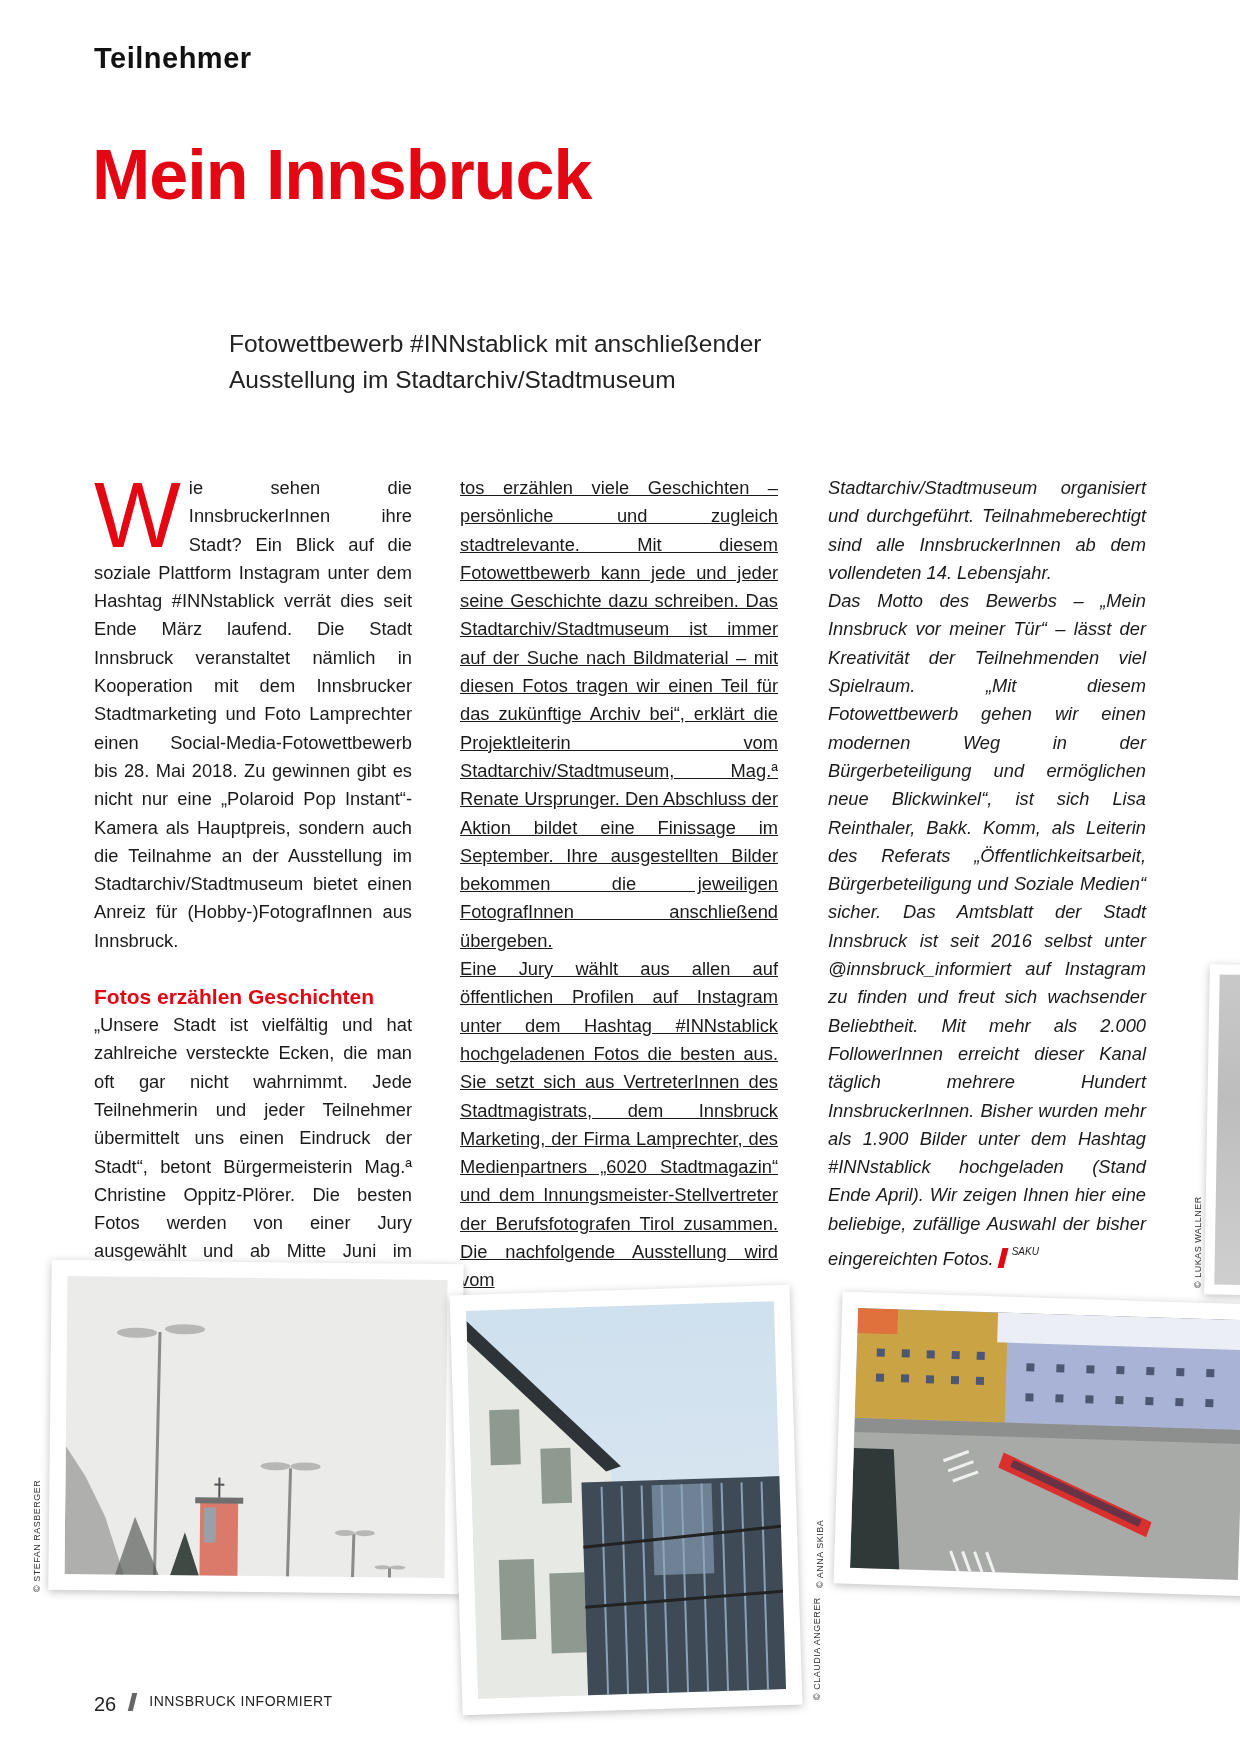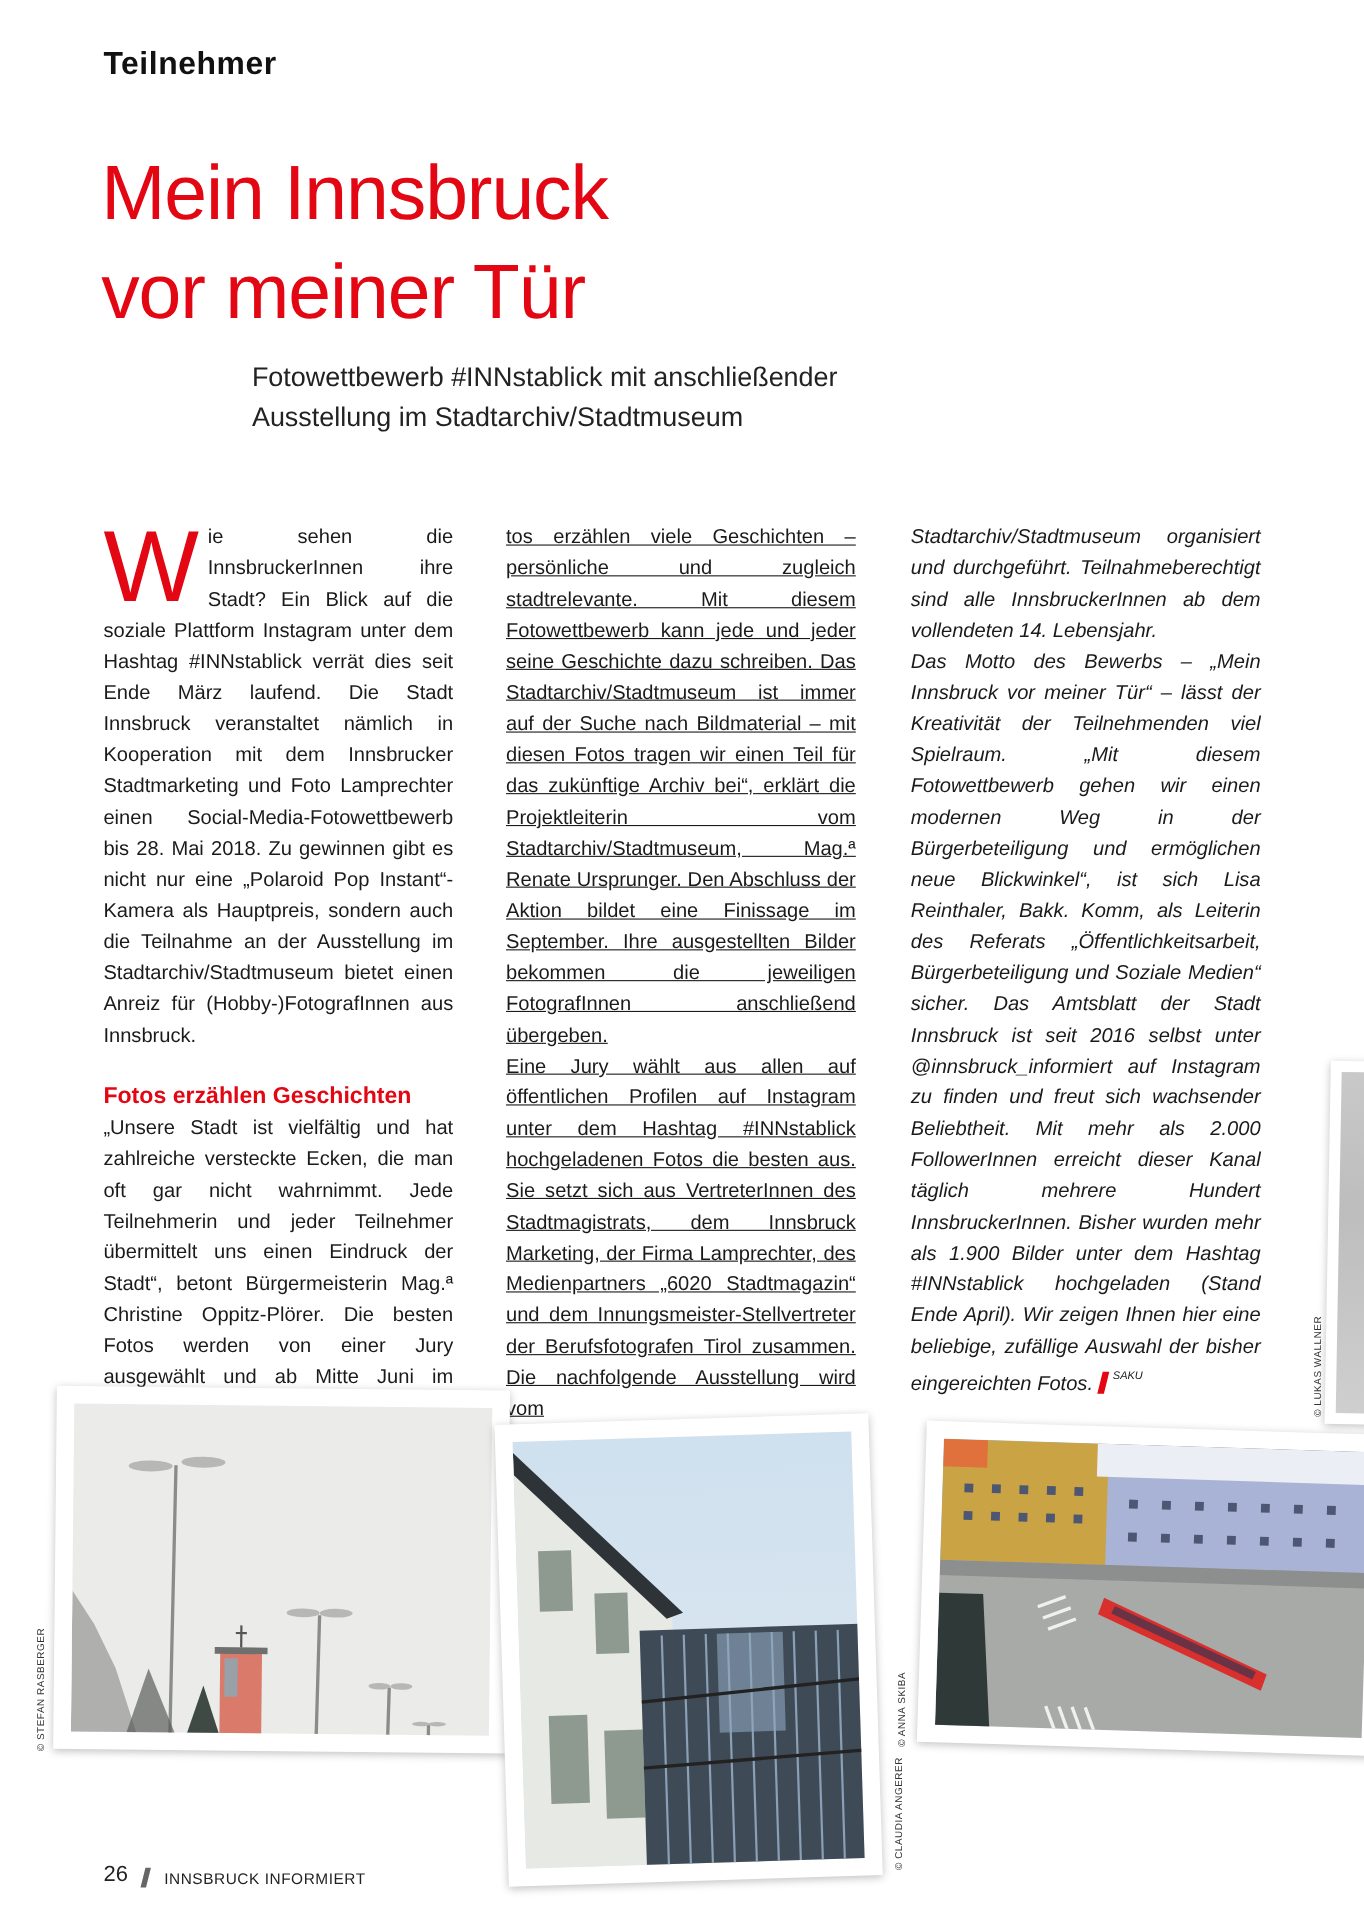--- a/index.html
+++ b/index.html
@@ -1,45 +1,44 @@
 <!DOCTYPE html>
 <html><head>
 <meta charset="utf-8">
 <style>
   html, body { margin: 0; padding: 0; }
   body { width: 1240px; height: 1754px; background: #ffffff; position: relative; overflow: hidden;
          font-family: "Liberation Sans", "DejaVu Sans", sans-serif; color: #1a1a1a; }
   .section-label { position: absolute; left: 94px; top: 42px; font-size: 29px; font-weight: bold; letter-spacing: 0.5px; color: #111; }
-  .headline { position: absolute; left: 92px; top: 130px; margin: 0; font-size: 70px; line-height: 90px; font-weight: normal; color: #e30613; letter-spacing: -1px; }
+  .headline { position: absolute; left: 92px; top: 130px; margin: 0; font-size: 70px; line-height: 90px; font-weight: bold; color: #e30613; letter-spacing: -1px; }
   .subtitle { position: absolute; left: 229px; top: 326px; font-size: 24.5px; line-height: 36px; color: #222; }
   .col { position: absolute; top: 474px; width: 318px; font-size: 18.3px; line-height: 28.3px; text-align: justify; hyphens: manual; color: #1a1a1a; }
   .col p { margin: 0; }
   .col h3 { margin: 28px 0 0 0; font-size: 21px; line-height: 28px; color: #e30613; font-weight: bold; }
   .col1 { left: 94px; }
   .col2 { left: 460px; text-decoration: underline; }
   .col3 { left: 828px; font-style: italic; }
   .dropcap { float: left; font-size: 92px; line-height: 74px; color: #e30613; margin: 4px 8px 0 0; font-weight: normal; }
   .endmark { display: inline-block; width: 6px; height: 20px; background: #e30613; transform: skewX(-14deg); margin-left: 6px; vertical-align: -3px; }
   .author { font-size: 10px; vertical-align: 10px; margin-left: 6px; }
   .photo { position: absolute; background: #fff; box-shadow: 0 2px 8px rgba(0,0,0,0.25); padding: 16px; box-sizing: border-box; }
   .photo .img { width: 100%; height: 100%; position: relative; overflow: hidden; }
   .credit { position: absolute; font-size: 9px; letter-spacing: 0.5px; color: #333; transform: rotate(-90deg); transform-origin: left top; white-space: nowrap; }
-  .footer { position: absolute; left: 94px; top: 1693px; font-size: 18px; color: #222; display: flex; align-items: flex-end; }
+  .footer { position: absolute; left: 94px; top: 1693px; font-size: 18px; color: #222; display: flex; align-items: flex-start; }
   .footer .pnum { font-size: 20px; }
   .footer .slash { display: inline-block; width: 5px; height: 18px; background: #666; transform: skewX(-14deg); margin: 0 14px 0 14px; }
   .footer .mag { font-size: 14px; letter-spacing: 0.5px; }
 </style>
 </head>
 <body>
 
 <div class="section-label">Teilnehmer</div>
 
 <h1 class="headline">
   <span>Mein Innsbruck</span><br>
-  <span>vor meiner Tür</span>
 </h1>
 
 <div class="subtitle">
   <span>Fotowettbewerb #INNstablick mit anschließender</span><br>
   <span>Ausstellung im Stadtarchiv/Stadtmuseum</span>
 </div>
 
 <div class="col col1">
   <p><span class="dropcap">W</span><span>ie sehen die InnsbruckerInnen ihre Stadt? Ein Blick auf die soziale Plattform Instagram unter dem Hashtag #INNstablick verrät dies seit Ende März laufend. Die Stadt Innsbruck veranstaltet nämlich in Kooperation mit dem Innsbrucker Stadtmarketing und Foto Lamprechter einen Social-Media-Fotowettbewerb bis 28. Mai 2018. Zu gewinnen gibt es nicht nur eine „Polaroid Pop Instant“-Kamera als Hauptpreis, sondern auch die Teilnahme an der Ausstellung im Stadtarchiv/Stadtmuseum bietet einen Anreiz für (Hobby-)FotografInnen aus Innsbruck.</span></p>
   <h3>Fotos erzählen Geschichten</h3>

